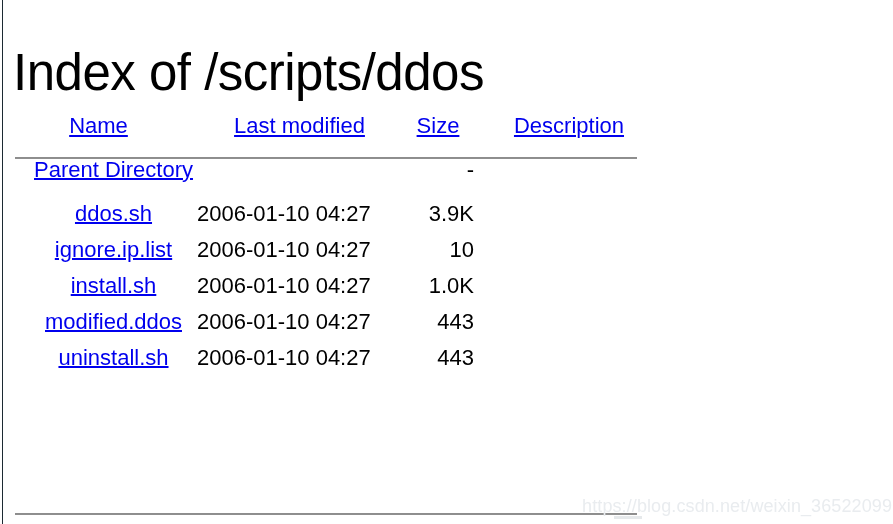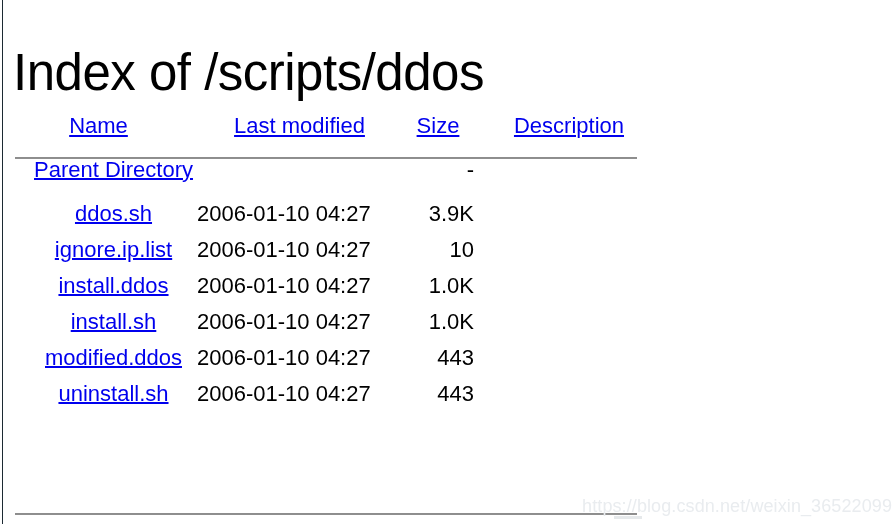--- a/index.html
+++ b/index.html
@@ -193,26 +193,20 @@
         <td class="cell-size">3.9K</td>
         <td class="cell-desc"></td>
       </tr>
       <tr>
         <td class="cell-name"><a class="file-link">ignore.ip.list</a></td>
         <td class="cell-date">2006-01-10 04:27</td>
         <td class="cell-size">10</td>
         <td class="cell-desc"></td>
       </tr>
       <tr>
-        <td class="cell-name"><a class="file-link">install.ddos</a></td>
-        <td class="cell-date">2006-01-10 04:27</td>
-        <td class="cell-size">1.0K</td>
-        <td class="cell-desc"></td>
-      </tr>
-      <tr>
         <td class="cell-name"><a class="file-link">install.sh</a></td>
         <td class="cell-date">2006-01-10 04:27</td>
         <td class="cell-size">1.0K</td>
         <td class="cell-desc"></td>
       </tr>
       <tr>
         <td class="cell-name"><a class="file-link">modified.ddos</a></td>
         <td class="cell-date">2006-01-10 04:27</td>
         <td class="cell-size">443</td>
         <td class="cell-desc"></td>

